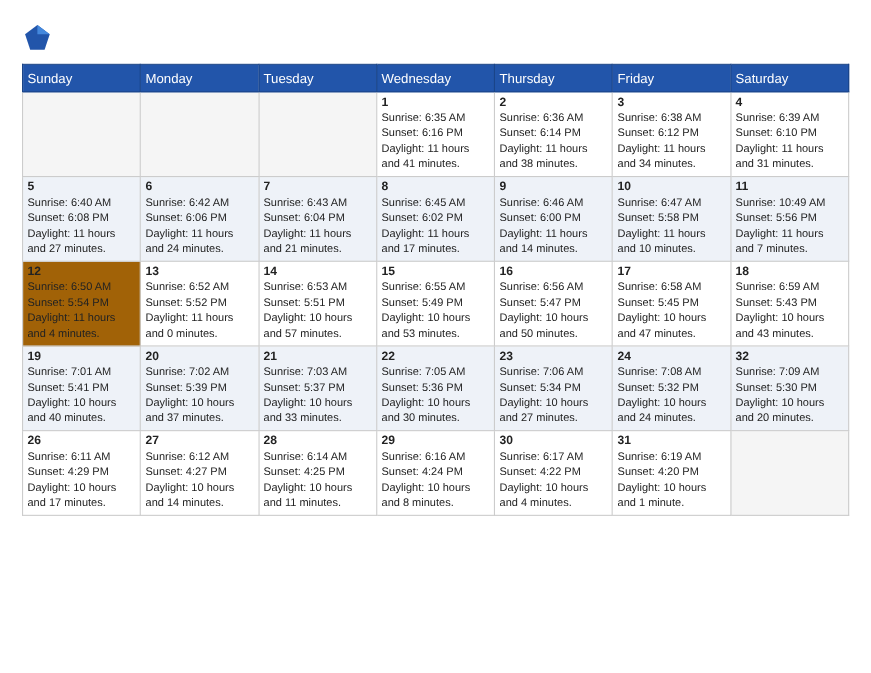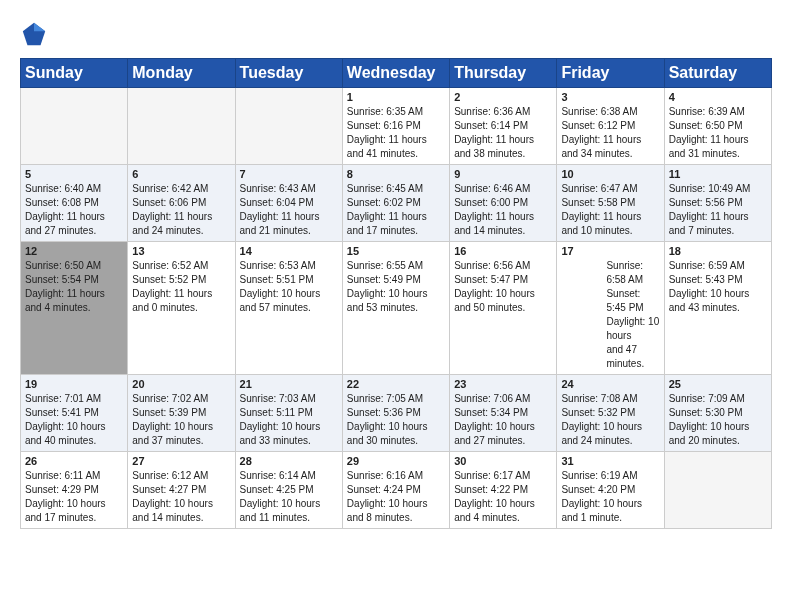--- a/index.html
+++ b/index.html
@@ -47,22 +47,22 @@
       color: #444;
     }
     .calendar {
       width: 100%;
       border-collapse: collapse;
       border: 1px solid #bbb;
     }
     .calendar th {
       background-color: #2255aa;
       color: #fff;
-      font-size: 16px;
-      font-weight: bold;
+      font-size: 12px;
+      font-weight: normal;
       padding: 5px 4px;
       text-align: left;
       border: 1px solid #1a4488;
     }
     .calendar td {
       vertical-align: top;
       border: 1px solid #ccc;
       padding: 3px 4px;
       width: 107px;
       min-height: 80px;
@@ -145,21 +145,21 @@
         <td style="background: rgb(255, 255, 255);">
           <span class="day-number">3</span>
           <div class="day-info" style="white-space: pre-line;">Sunrise: 6:38 AM
 Sunset: 6:12 PM
 Daylight: 11 hours
 and 34 minutes.</div>
         </td>
         <td style="background: rgb(255, 255, 255);">
           <span class="day-number">4</span>
           <div class="day-info" style="white-space: pre-line;">Sunrise: 6:39 AM
-Sunset: 6:50 PM
+Sunset: 6:10 PM
 Daylight: 11 hours
 and 31 minutes.</div>
         </td>
       </tr>
       <tr>
         <td style="background: rgb(238, 242, 248);">
           <span class="day-number">5</span>
           <div class="day-info" style="white-space: pre-line;">Sunrise: 6:40 AM
 Sunset: 6:08 PM
 Daylight: 11 hours
@@ -202,21 +202,21 @@
         </td>
         <td style="background: rgb(238, 242, 248);">
           <span class="day-number">11</span>
           <div class="day-info" style="white-space: pre-line;">Sunrise: 10:49 AM
 Sunset: 5:56 PM
 Daylight: 11 hours
 and 7 minutes.</div>
         </td>
       </tr>
       <tr>
-        <td style="background: #a3a3a3;">
+        <td style="background: #a16207;">
           <span class="day-number">12</span>
           <div class="day-info" style="white-space: pre-line;">Sunrise: 6:50 AM
 Sunset: 5:54 PM
 Daylight: 11 hours
 and 4 minutes.</div>
         </td>
         <td style="background: rgb(255, 255, 255);">
           <span class="day-number">13</span>
           <div class="day-info" style="white-space: pre-line;">Sunrise: 6:52 AM
 Sunset: 5:52 PM
@@ -239,21 +239,21 @@
         </td>
         <td style="background: rgb(255, 255, 255);">
           <span class="day-number">16</span>
           <div class="day-info" style="white-space: pre-line;">Sunrise: 6:56 AM
 Sunset: 5:47 PM
 Daylight: 10 hours
 and 50 minutes.</div>
         </td>
         <td style="background: rgb(255, 255, 255);">
           <span class="day-number">17</span>
-          <div class="day-info" style="white-space: pre-line; margin-left: 45px;">Sunrise: 6:58 AM
+          <div class="day-info" style="white-space: pre-line;">Sunrise: 6:58 AM
 Sunset: 5:45 PM
 Daylight: 10 hours
 and 47 minutes.</div>
         </td>
         <td style="background: rgb(255, 255, 255);">
           <span class="day-number">18</span>
           <div class="day-info" style="white-space: pre-line;">Sunrise: 6:59 AM
 Sunset: 5:43 PM
 Daylight: 10 hours
 and 43 minutes.</div>
@@ -270,21 +270,21 @@
         <td style="background: rgb(238, 242, 248);">
           <span class="day-number">20</span>
           <div class="day-info" style="white-space: pre-line;">Sunrise: 7:02 AM
 Sunset: 5:39 PM
 Daylight: 10 hours
 and 37 minutes.</div>
         </td>
         <td style="background: rgb(238, 242, 248);">
           <span class="day-number">21</span>
           <div class="day-info" style="white-space: pre-line;">Sunrise: 7:03 AM
-Sunset: 5:11 PM
+Sunset: 5:37 PM
 Daylight: 10 hours
 and 33 minutes.</div>
         </td>
         <td style="background: rgb(238, 242, 248);">
           <span class="day-number">22</span>
           <div class="day-info" style="white-space: pre-line;">Sunrise: 7:05 AM
 Sunset: 5:36 PM
 Daylight: 10 hours
 and 30 minutes.</div>
         </td>
@@ -296,21 +296,21 @@
 and 27 minutes.</div>
         </td>
         <td style="background: rgb(238, 242, 248);">
           <span class="day-number">24</span>
           <div class="day-info" style="white-space: pre-line;">Sunrise: 7:08 AM
 Sunset: 5:32 PM
 Daylight: 10 hours
 and 24 minutes.</div>
         </td>
         <td style="background: rgb(238, 242, 248);">
-          <span class="day-number">25</span>
+          <span class="day-number">32</span>
           <div class="day-info" style="white-space: pre-line;">Sunrise: 7:09 AM
 Sunset: 5:30 PM
 Daylight: 10 hours
 and 20 minutes.</div>
         </td>
       </tr>
       <tr>
         <td style="background: rgb(255, 255, 255); margin-left: 36px;">
           <span class="day-number">26</span>
           <div class="day-info" style="white-space: pre-line;">Sunrise: 6:11 AM

